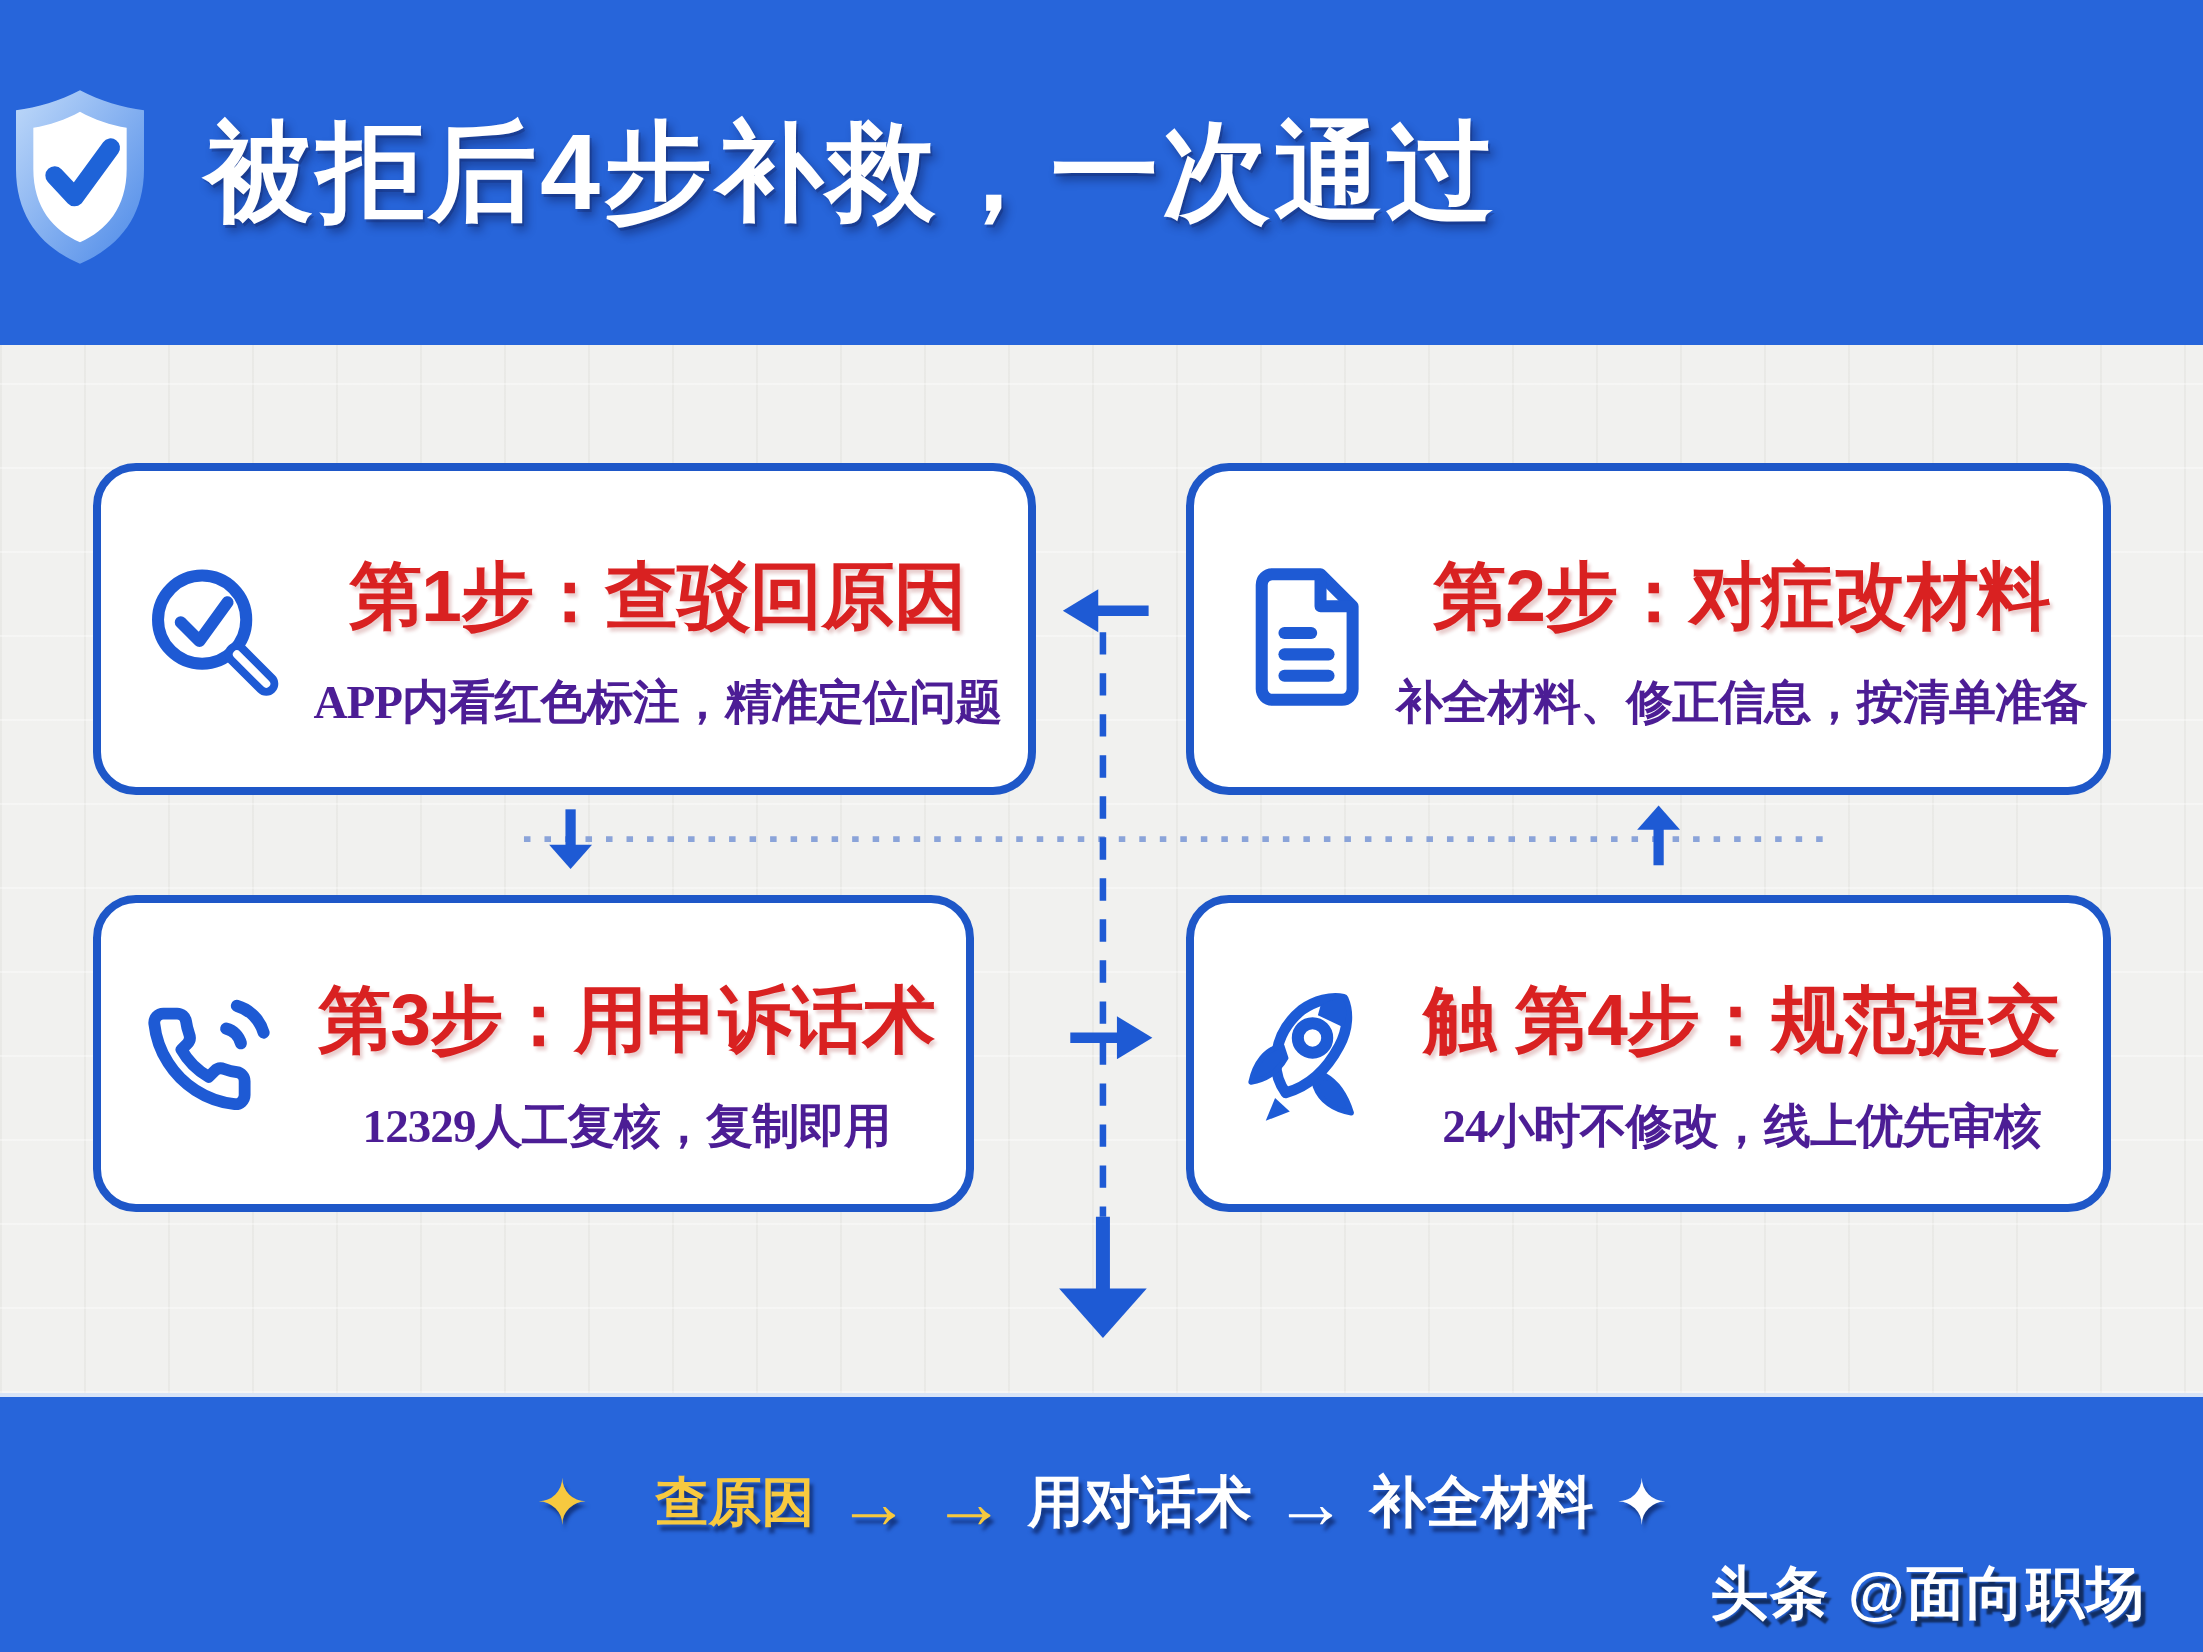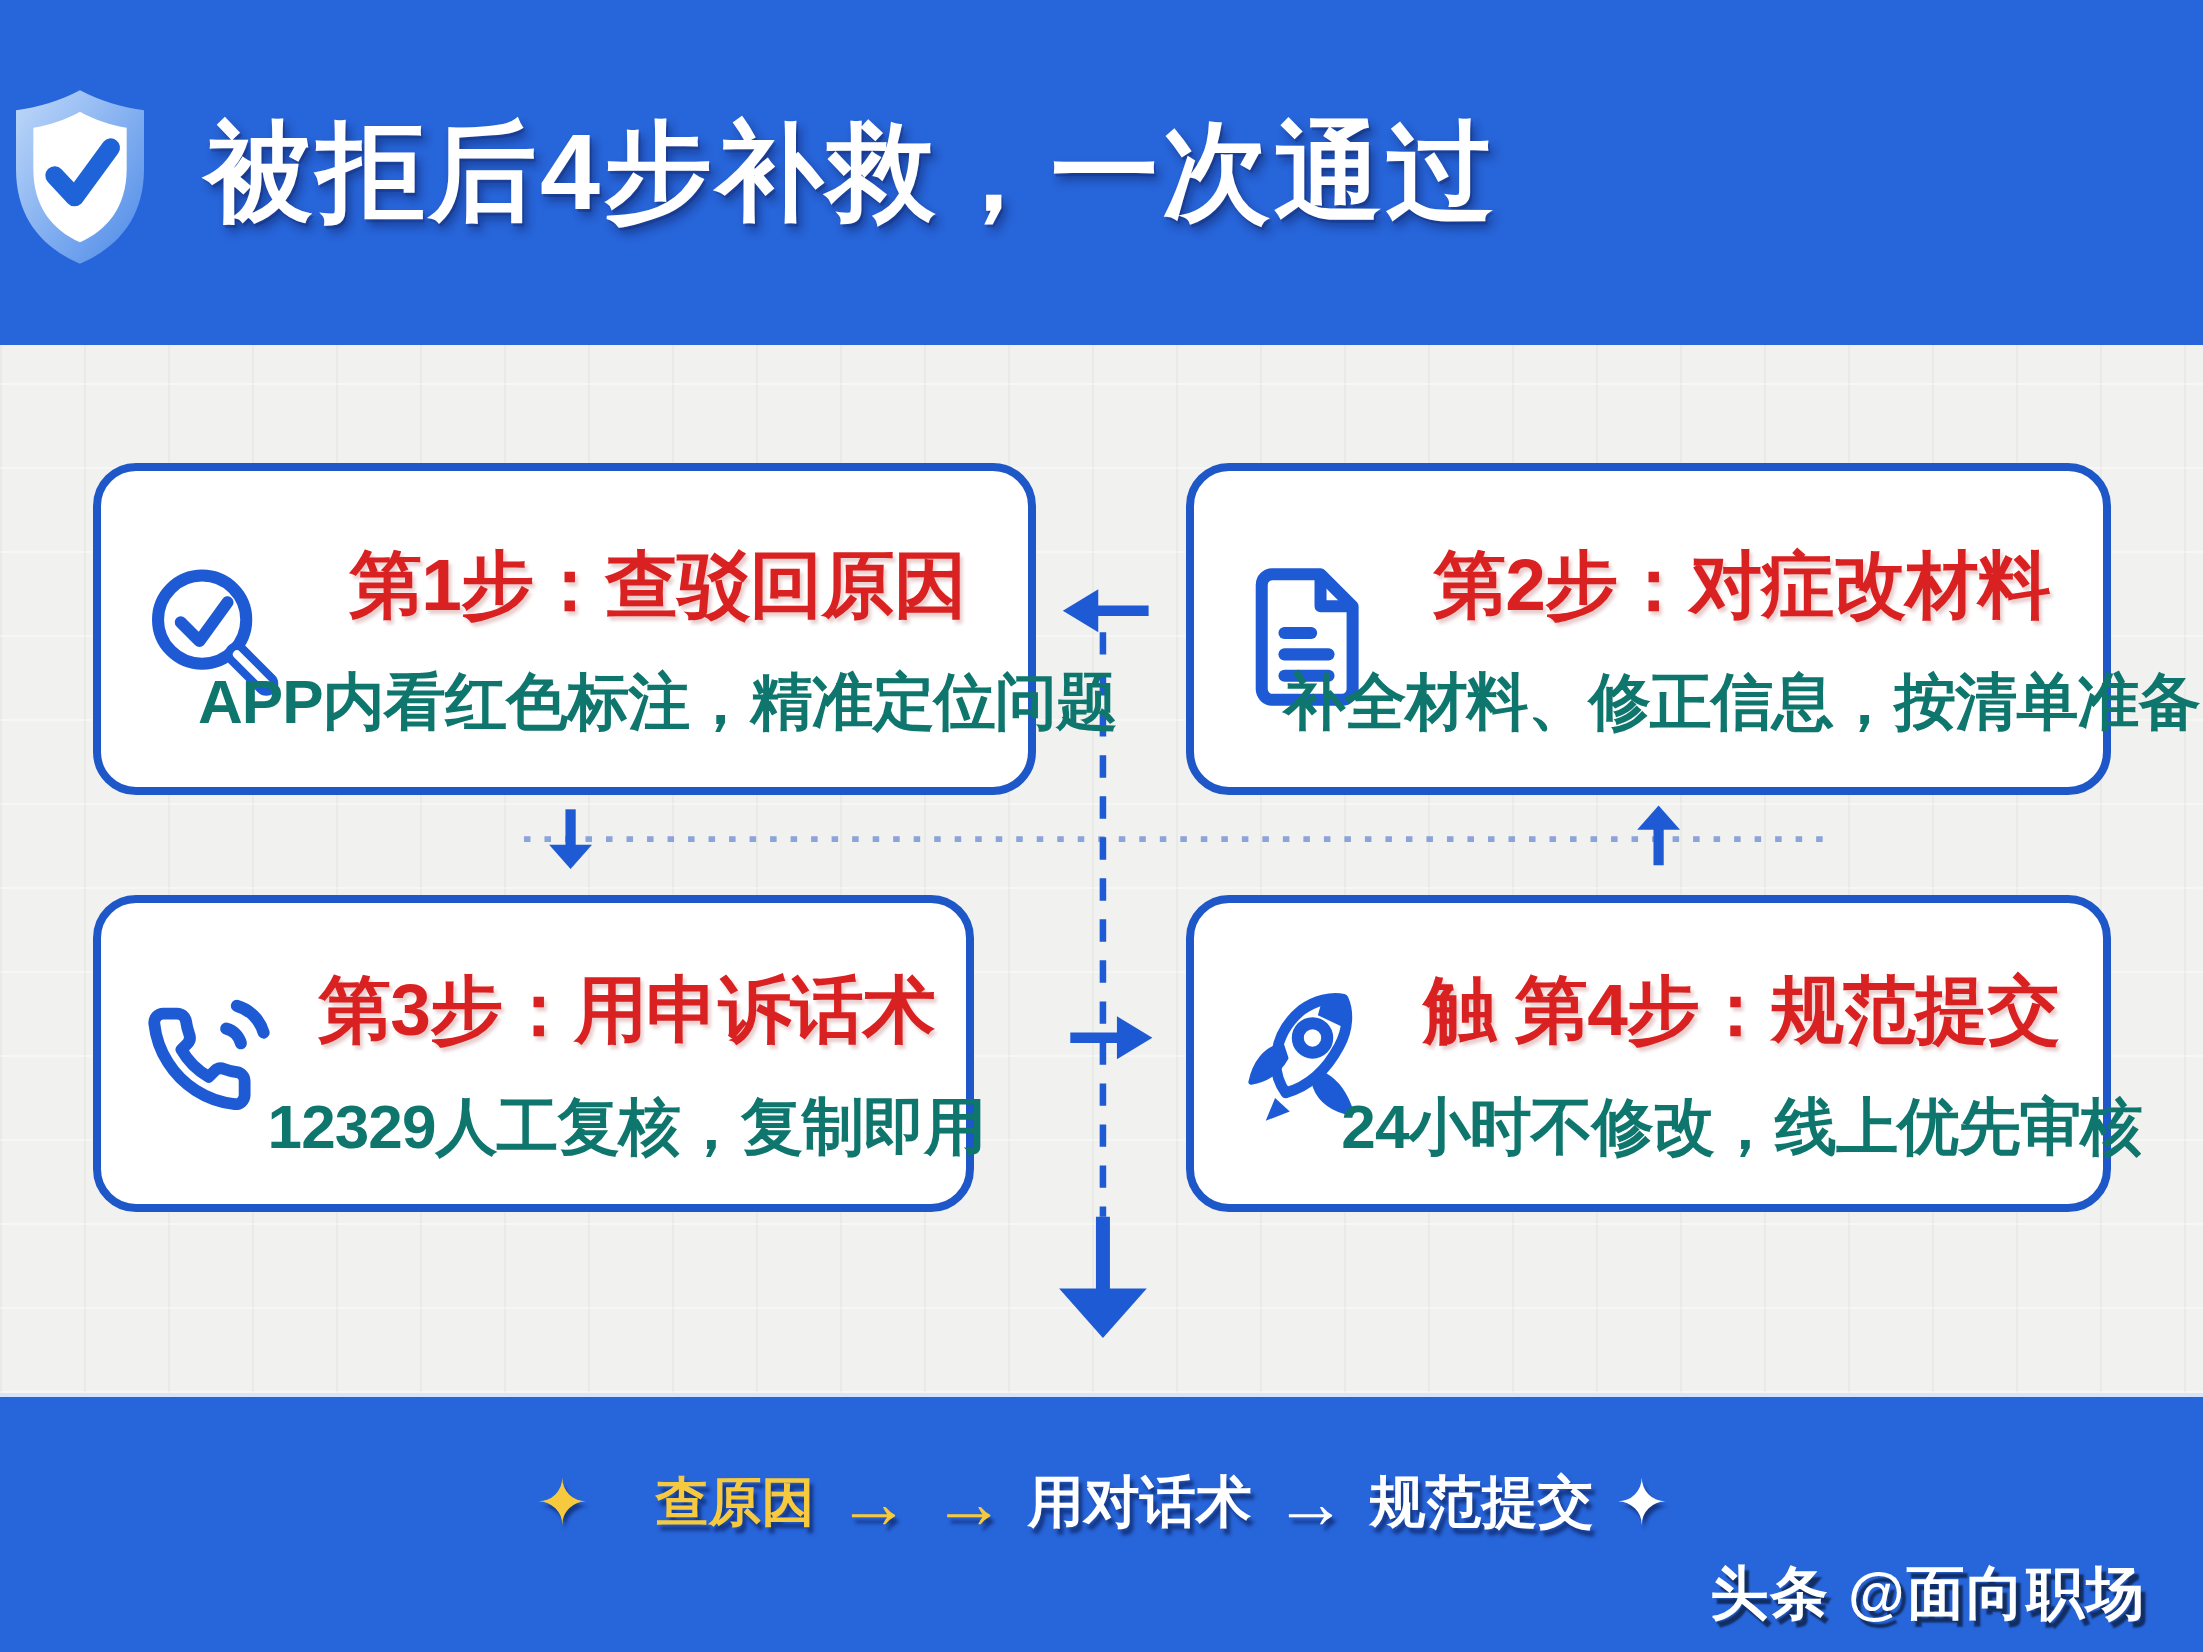--- a/index.html
+++ b/index.html
@@ -38,21 +38,21 @@
   .card-2{left:1186px;top:118px;width:925px;height:332px;}
   .card-3{left:93px;top:550px;width:881px;height:317px;}
   .card-4{left:1186px;top:550px;width:925px;height:317px;}
   .card-icon{width:147px;height:160px;flex:0 0 auto;}
   .card-text{flex:1;display:flex;flex-direction:column;align-items:center;gap:24px;margin-top:7.5px;min-width:0;}
   .card-title{
     color:#D92121;font-size:73px;font-weight:900;letter-spacing:-0.9px;white-space:nowrap;
     text-shadow:2.8px 3.7px 3.7px rgba(140,10,10,.2);
   }
   .card-subtitle{
-    color:#0f766e;font-size:62px;font-weight:700;letter-spacing:-0.9px;white-space:nowrap;
+    color:#4c1d95;font-size:47px;font-weight:700;letter-spacing:-0.9px;white-space:nowrap;font-family:Liberation Serif, serif;
   }
   
   .bottom-banner{
     position:absolute;left:0;top:1393px;width:100%;height:260px;
     background:#2765DA;border-top:4.7px solid #D8E4F7;box-sizing:border-box;
   }
   .summary{
     display:flex;align-items:center;justify-content:center;gap:22.4px;
     height:100%;padding-bottom:45px;box-sizing:border-box;
   }
@@ -186,20 +186,20 @@
   </main>
 
   <footer class="bottom-banner">
     <div class="summary">
       <span class="sparkle-yellow">✦</span>
       <span class="step-yellow">查原因</span>
       <span class="arrow-yellow">→</span>
       <span class="arrow-yellow">→</span>
       <span class="step-white">用对话术</span>
       <span class="arrow-white">→</span>
-      <span class="step-white">规范提交</span>
+      <span class="step-white">补全材料</span>
       <span class="sparkle-white">✦</span>
     </div>
     <div class="watermark">头条 @面向职场</div>
   </footer>
 
 </div>
 
 
 </body></html>

